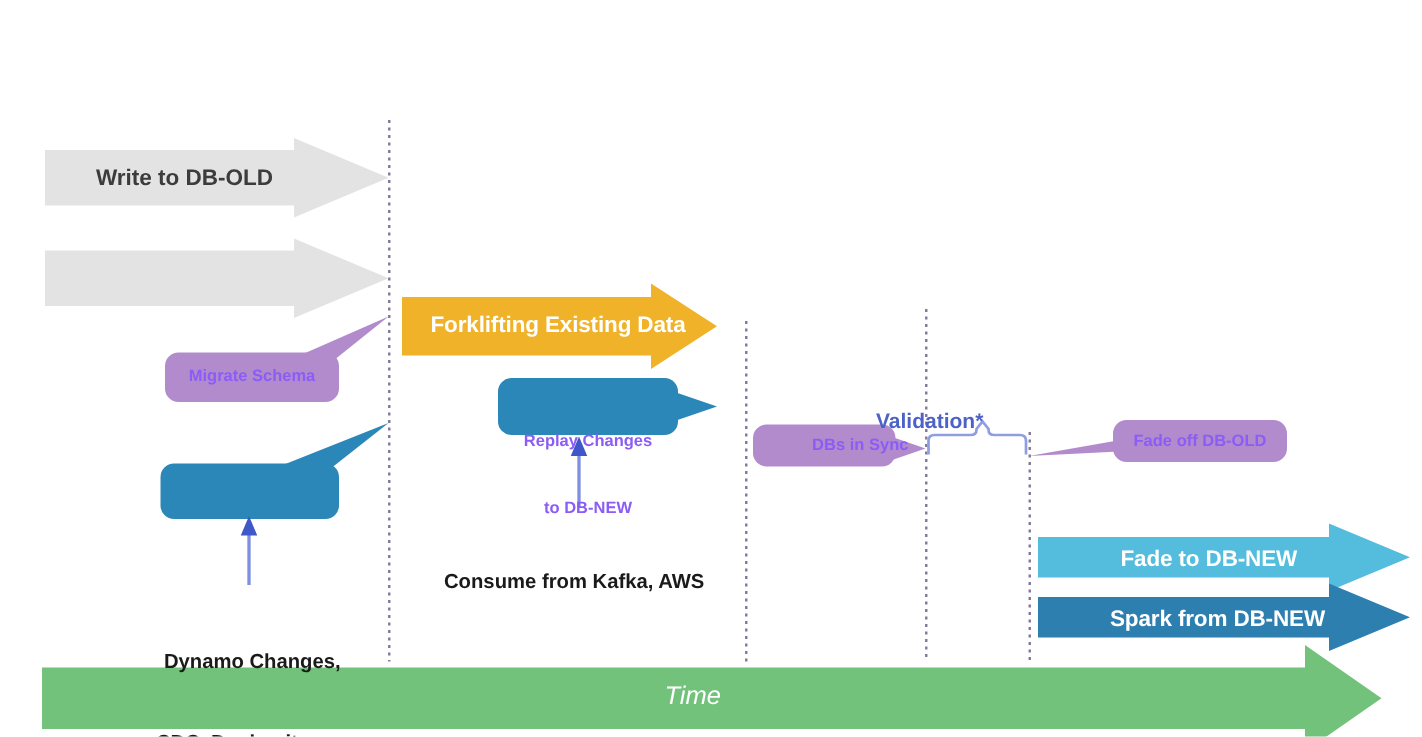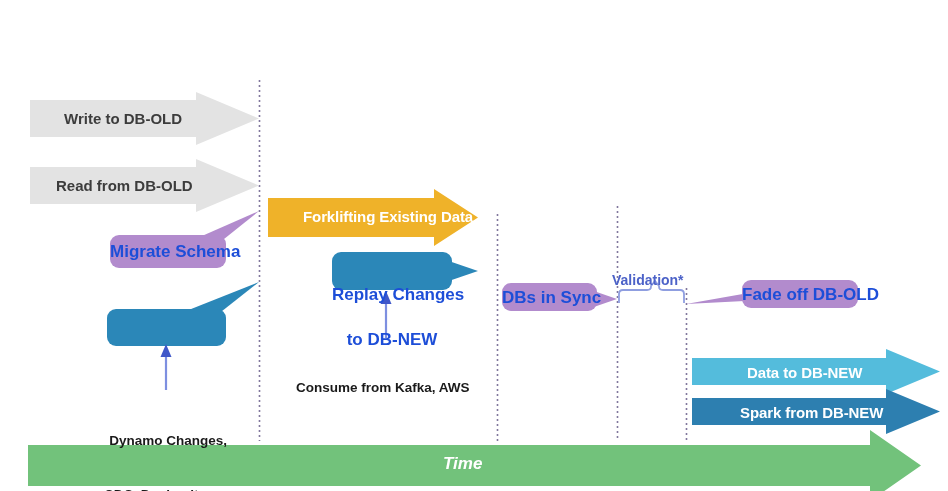--- a/index.html
+++ b/index.html
@@ -14,33 +14,33 @@
   .lbl{position:absolute;white-space:pre;pointer-events:none;}
 
   .arrow-label{
     font-size:15px;font-weight:bold;color:#ffffff;
     letter-spacing:-0.1px;
   }
   .arrow-label-dark{
     font-size:15px;font-weight:bold;color:#3c3c3c;
   }
   .callout-label{
-    font-size:17px;font-weight:bold;color:#1d4ed8;
+    font-size:11px;font-weight:bold;color:#8b5cf6;
     text-align:center;line-height:15px;
   }
   .note-label{
     font-size:13.5px;font-weight:bold;color:#1a1a1a;
     line-height:18px;
     text-align:right;
   }
   .validation-label{
     font-size:14px;font-weight:bold;color:#4c62c8;
   }
   .time-label{
-    font-size:17px;font-style:italic;font-weight:bold;color:#ffffff;
+    font-size:17px;font-style:italic;font-weight:normal;color:#ffffff;
   }
 </style>
 </head>
 <body>
 
 <div id="stage">
 
   <svg id="canvas" viewBox="0 0 948 491">
     <defs>
       <style>
@@ -90,46 +90,45 @@
 
     <path d="M692,358 L886,358 L886,349 L940,371.5 L886,394 L886,385 L692,385 Z" fill="#54bcdc"></path>
 
     <path d="M692,398 L886,398 L886,389 L940,411.5 L886,434 L886,425 L692,425 Z" fill="#2d7fb0"></path>
 
     <path d="M28,445 L870,445 L870,430 L921,465.5 L870,501 L870,486 L28,486 Z" fill="#72c27b"></path>
   </svg>
 
   <div class="lbl arrow-label-dark" style="left:64px;top:110px;">Write to DB-OLD</div>
 
-  <div class="lbl arrow-label-dark" style="left:56px;top:177px;">Read from DB-OLD</div>
 
-  <div class="lbl arrow-label" style="left:303px;top:208px;text-align:right;">Forklifting Existing Data</div>
+  <div class="lbl arrow-label" style="left:287px;top:208px;text-align:right;">Forklifting Existing Data</div>
 
   <div class="lbl callout-label" style="left:110px;top:244px;width:116px;">Migrate Schema</div>
 
 
   <div class="lbl callout-label" style="left:332px;top:257px;width:120px;">
     <div>Replay Changes</div>
     <div>to DB-NEW</div>
   </div>
 
-  <div class="lbl callout-label" style="left:502px;top:290px;width:95px;">DBs in Sync</div>
+  <div class="lbl callout-label" style="left:502px;top:290px;width:95px;padding-left:24px;">DBs in Sync</div>
 
   <div class="lbl callout-label" style="left:742px;top:287px;width:116px;">Fade off DB-OLD</div>
 
-  <div class="lbl validation-label" style="left:612px;top:272px;">Validation*</div>
+  <div class="lbl validation-label" style="left:584px;top:272px;">Validation*</div>
 
   <div class="lbl note-label" style="left:104px;top:396px;">
     <div>Dynamo Changes,</div>
     <div>CDC, Dual-writes…</div>
   </div>
 
   <div class="lbl note-label" style="left:296px;top:343px;">
     <div>Consume from Kafka, AWS</div>
   </div>
 
-  <div class="lbl arrow-label" style="left:747px;top:364px;">Data to DB-NEW</div>
+  <div class="lbl arrow-label" style="left:747px;top:364px;">Fade to DB-NEW</div>
 
   <div class="lbl arrow-label" style="left:740px;top:404px;">Spark from DB-NEW</div>
 
   <div class="lbl time-label" style="left:443px;top:454px;">Time</div>
 
 </div>
 
 </body></html>

